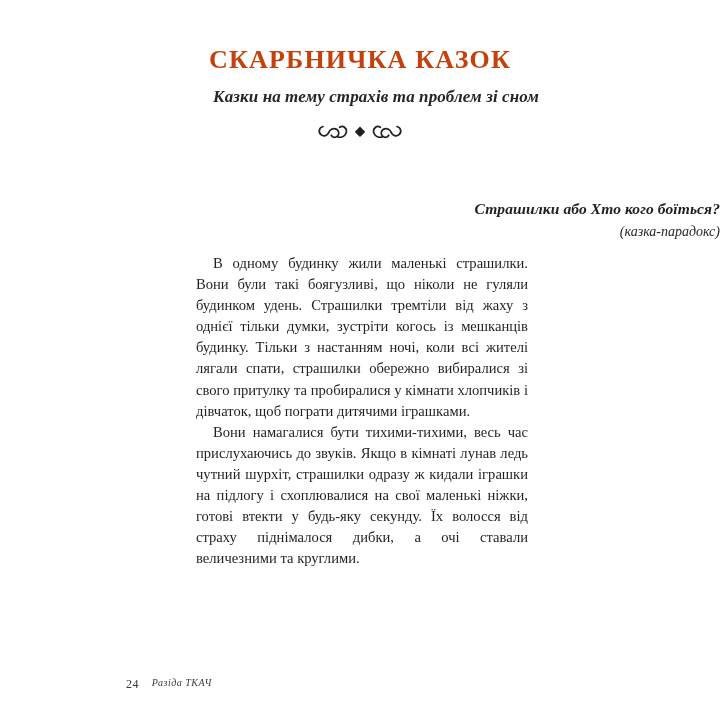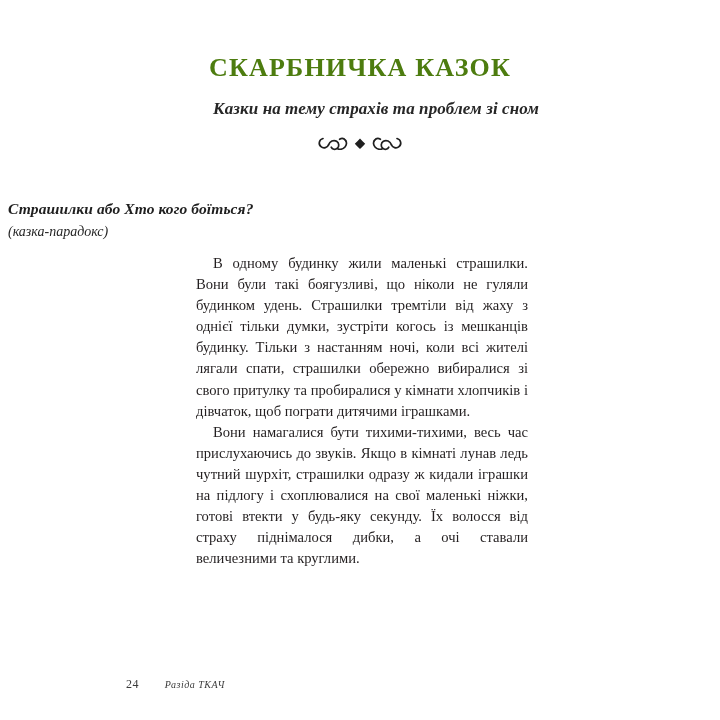--- a/index.html
+++ b/index.html
@@ -24,22 +24,22 @@
     left: 0;
     right: 0;
     top: 38px;
     text-align: center;
   }
   .section-title {
     font-size: 26px;
     font-weight: bold;
     letter-spacing: 1.2px;
     line-height: 1.1;
-    margin: 16px;
-    color: #4d7c0f;
+    margin: 8px;
+    color: #c2410c;
   }
   .section-subtitle {
     font-size: 17px;
     font-style: italic;
     font-weight: bold;
     letter-spacing: 0.1px;
     margin: 12px 0 0 0;
     color: #262626;
     padding-left: 32px;
   }
@@ -51,21 +51,21 @@
     justify-content: center;
   }
   .ornament svg { display: block; }
 
   
   .story-head {
     position: absolute;
     left: 8px;
     right: 0;
     top: 200px;
-    text-align: left;
+    text-align: right;
   }
   .story-title {
     font-size: 15.5px;
     font-style: italic;
     font-weight: bold;
     margin: 0;
     letter-spacing: 0.1px;
     color: #1f1f1f;
   }
   .story-kind {
@@ -92,22 +92,22 @@
     hyphens: manual;
     color: #231f20;
   }
 
   
   .footer {
     position: absolute;
     left: 126px;
     bottom: 28px;
     display: flex;
-    align-items: center;
-    gap: 26px;
+    align-items: flex-start;
+    gap: 13px;
     margin-top: 7px;
   }
   .folio {
     font-size: 12px;
     letter-spacing: 0.4px;
     color: #3a3a3a;
   }
   .running-author {
     font-size: 10px;
     font-style: italic;

